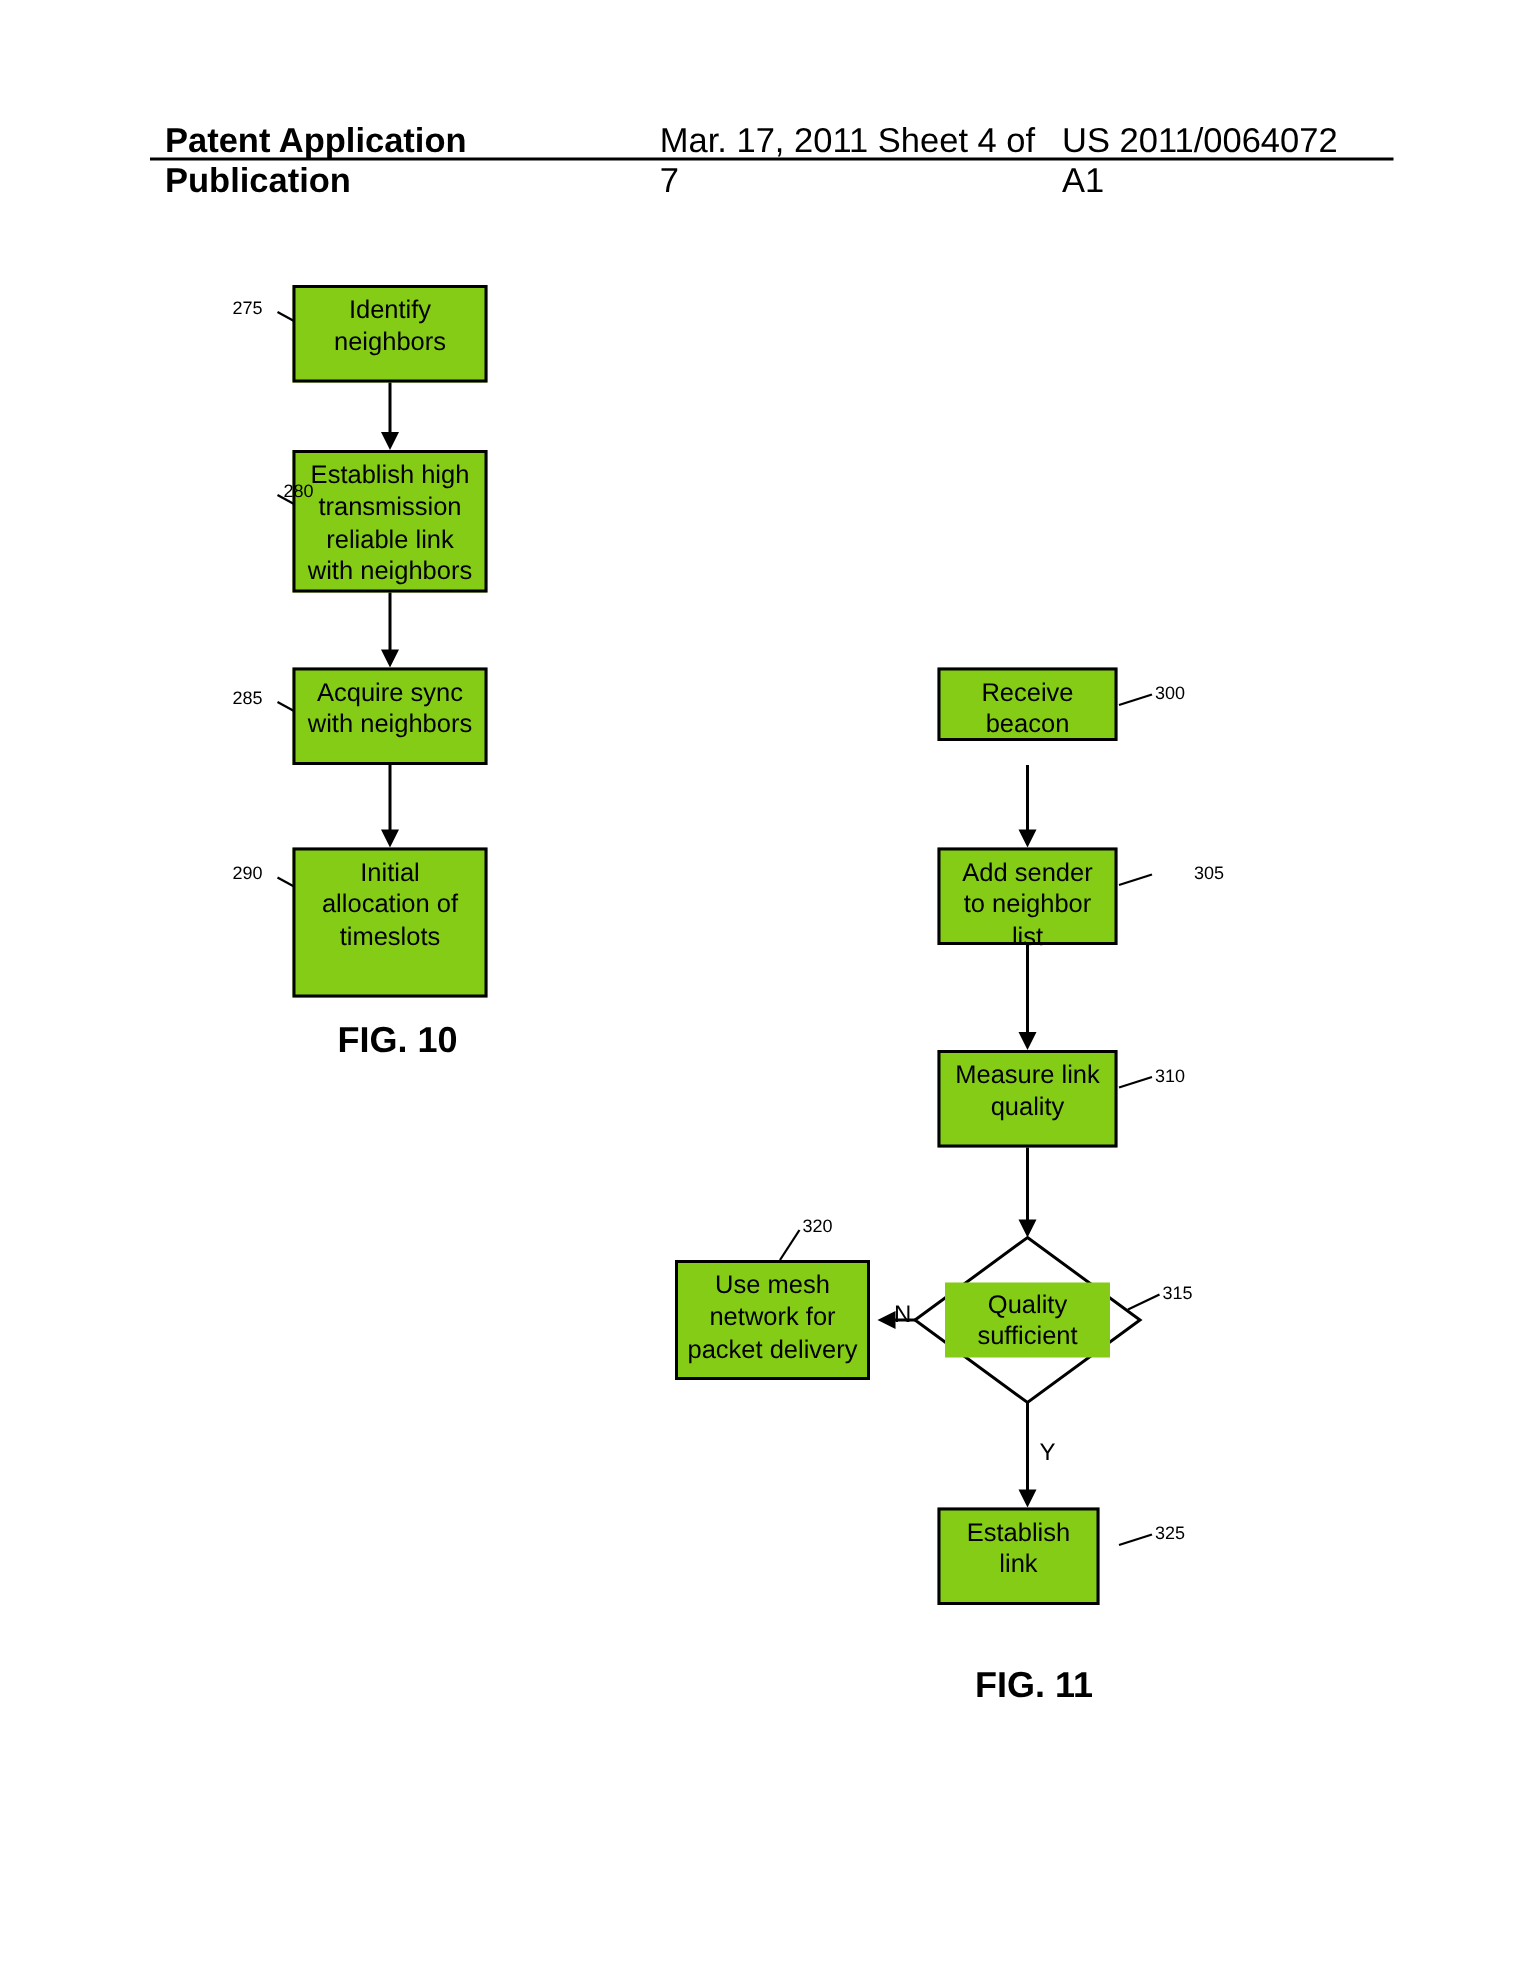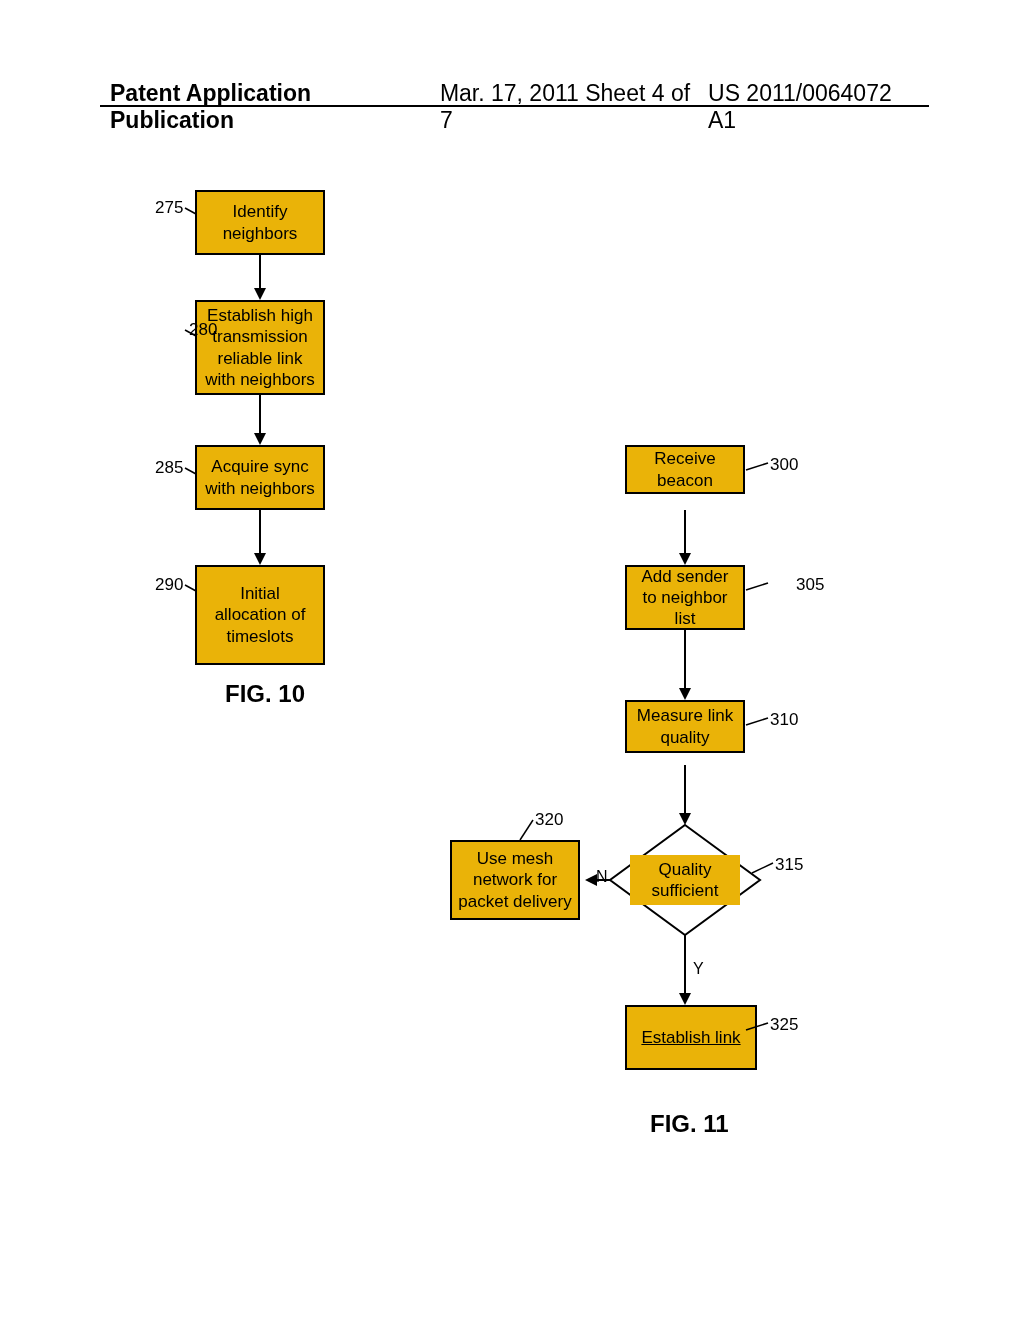--- a/index.html
+++ b/index.html
@@ -33,33 +33,32 @@
   .header-rule {
     position: absolute;
     top: 105px;
     left: 100px;
     right: 95px;
     border-top: 2px solid #000;
   }
   .box {
     position: absolute;
     border: 2px solid #000;
-    background: #eab308;
+    background: #84cc16;
     text-align: center;
     display: flex;
-    align-items: center;
     justify-content: center;
     padding: 4px 6px;
     box-sizing: border-box;
     font-size: 17px;
     line-height: 1.25;
   }
   .label {
     position: absolute;
-    font-size: 17px;
+    font-size: 12px;
   }
   .fig-label {
     position: absolute;
     font-weight: bold;
     font-size: 24px;
     text-align: right;
   }
   svg {
     position: absolute;
     overflow: visible;
@@ -166,21 +165,21 @@
   <div class="label" style="left:772px; top:575px;margin-left:24px;">305</div>
   <svg style="left:0; top:0;" width="1024" height="1320">
     <path class="leader" d="M768 583 L746 590"></path>
   </svg>
 
   <svg style="left:0; top:0;" width="1024" height="1320">
     <line class="arrow-line" x1="685" y1="630" x2="685" y2="695"></line>
     <polygon class="arrow-head" points="685,700 679,688 691,688"></polygon>
   </svg>
 
-  <div class="box" style="left:625px; top:700px; width:120px; height:53px;">
+  <div class="box" style="left:625px; top:700px; width:120px; height:65px;">
     <span>Measure link quality</span>
   </div>
   <div class="label" style="left:770px; top:710px;">310</div>
   <svg style="left:0; top:0;" width="1024" height="1320">
     <path class="leader" d="M768 718 L746 725"></path>
   </svg>
 
   <svg style="left:0; top:0;" width="1024" height="1320">
     <line class="arrow-line" x1="685" y1="765" x2="685" y2="820"></line>
     <polygon class="arrow-head" points="685,825 679,813 691,813"></polygon>
@@ -210,21 +209,21 @@
     <polygon class="arrow-head" points="585,880 597,874 597,886"></polygon>
   </svg>
   <div class="label edge-text" style="left:596px; top:868px;">N</div>
 
   <svg style="left:0; top:0;" width="1024" height="1320">
     <line class="arrow-line" x1="685" y1="935" x2="685" y2="1000"></line>
     <polygon class="arrow-head" points="685,1005 679,993 691,993"></polygon>
   </svg>
   <div class="label edge-text" style="left:693px; top:960px;">Y</div>
 
-  <div class="box" style="left:625px; top:1005px; width:132px; height:65px;text-decoration:underline;">
+  <div class="box" style="left:625px; top:1005px; width:108px; height:65px;">
     <span>Establish link</span>
   </div>
   <div class="label" style="left:770px; top:1015px;">325</div>
   <svg style="left:0; top:0;" width="1024" height="1320">
     <path class="leader" d="M768 1023 L746 1030"></path>
   </svg>
 
   <div class="fig-label" style="left:650px; top:1110px;">FIG. 11</div>
 
 </div>

